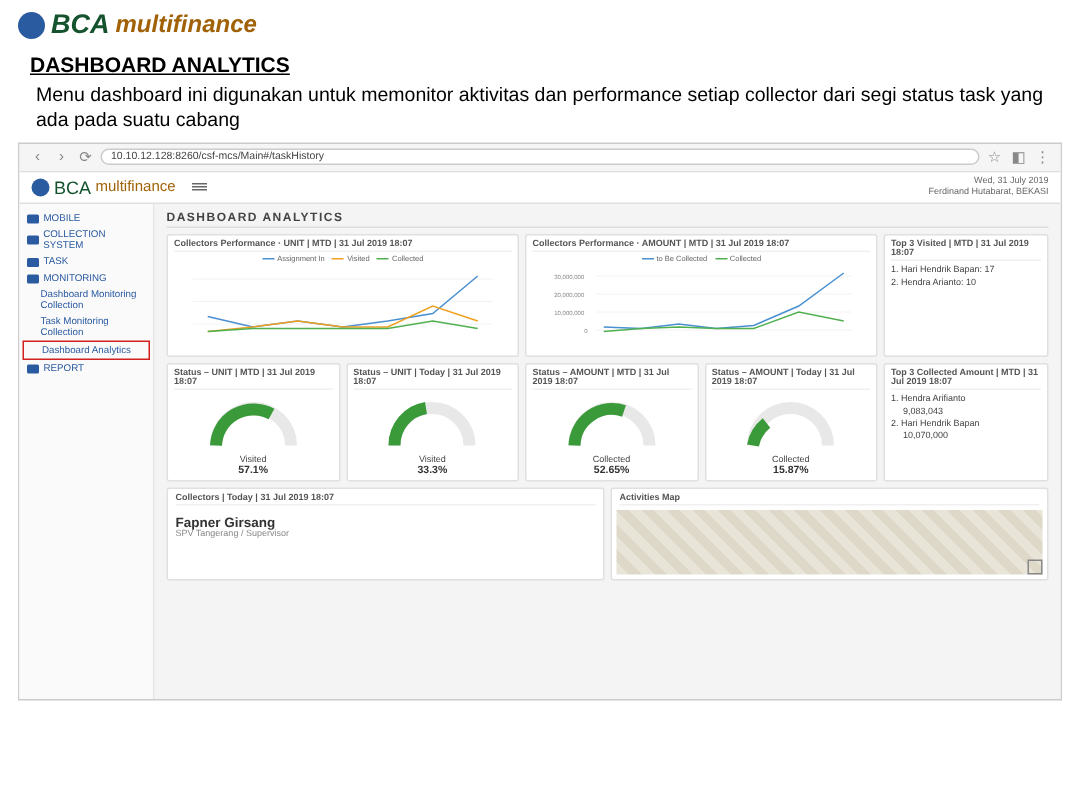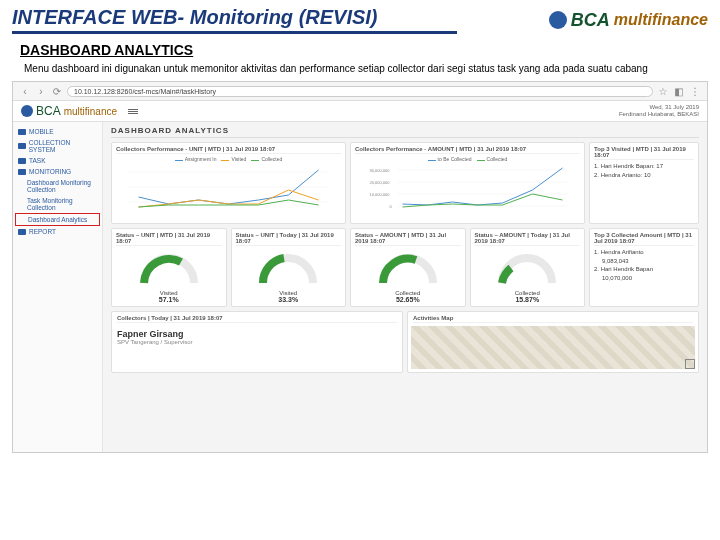--- a/index.html
+++ b/index.html
@@ -4,21 +4,21 @@
 <style>
   * { box-sizing: border-box; margin: 0; padding: 0; }
   body { width: 720px; height: 540px; font-family: Arial, sans-serif; background: #fff; overflow: hidden; }
   .slide-header { display: flex; align-items: center; justify-content: space-between; padding: 6px 12px 4px; }
   .slide-title { font-size: 20px; font-weight: bold; font-style: italic; color: #1a3a7a; border-bottom: 3px solid #1a3a7a; padding-bottom: 2px; width: 64%; }
   .brand-logo { display: flex; align-items: center; gap: 4px; font-style: italic; font-weight: bold; }
   .brand-badge { width: 18px; height: 18px; border-radius: 50%; background: #2a5aa0; display: inline-block; }
   .brand-bca { color: #14532d; font-size: 18px; }
   .brand-mf { color: #a16207; font-size: 16px; }
   .section-title { font-size: 14px; font-weight: bold; padding: 4px 20px 2px; text-decoration: underline; }
-  .description { font-size: 10px; padding: 2px 24px 6px; line-height: 1.3; }
+  .description { font-size: 13px; padding: 2px 24px 6px; line-height: 1.3; }
   .browser-frame { margin: 0 12px; border: 1px solid #ccc; background: #fafafa; font-size: 7px; }
   .browser-bar { display: flex; align-items: center; gap: 4px; padding: 3px 6px; border-bottom: 1px solid #ddd; background: #f5f5f5; }
   .nav-btn { width: 12px; height: 12px; color: #888; display: flex; align-items: center; justify-content: center; font-size: 10px; }
   .url-box { flex: 1; background: #fff; border: 1px solid #ccc; border-radius: 10px; padding: 1px 6px; color: #444; font-size: 7px; }
   .app-header { display: flex; align-items: center; justify-content: space-between; background: #fff; padding: 3px 8px; border-bottom: 1px solid #e0e0e0; }
   .app-logo { display: flex; align-items: center; gap: 3px; }
   .app-logo .brand-badge { width: 12px; height: 12px; }
   .app-logo .brand-bca { font-size: 12px; }
   .app-logo .brand-mf { font-size: 10px; }
   .hamburger { display: flex; flex-direction: column; gap: 1px; margin-left: 8px; }
@@ -53,21 +53,20 @@
   .bottom-card { background: #fff; border: 1px solid #e0e0e0; border-radius: 2px; flex: 1; padding: 3px 5px; height: 62px; position: relative; }
   .big-name { font-size: 9px; font-weight: bold; color: #333; margin-top: 6px; }
   .sub-name { font-size: 6px; color: #888; }
   .map-placeholder { position: absolute; inset: 14px 3px 3px 3px; background: repeating-linear-gradient(45deg,#e8e4d8,#e8e4d8 6px,#ddd8c8 6px,#ddd8c8 12px); }
   .expand-icon { position: absolute; bottom: 3px; right: 3px; width: 10px; height: 10px; border: 1px solid #888; }
 </style>
 </head>
 <body>
 
 <div class="slide-header">
-  <div class="slide-title">INTERFACE WEB- Monitoring (REVISI)</div>
   <div class="brand-logo">
     <span class="brand-badge"></span>
     <span class="brand-bca">BCA</span>
       <span class="brand-mf">multifinance</span>
   </div>
 </div>
 <div class="section-title">DASHBOARD ANALYTICS</div>
 <div class="description">Menu dashboard ini digunakan untuk memonitor aktivitas dan performance setiap collector dari segi status task yang ada pada suatu cabang</div>
 
 <div class="browser-frame">

